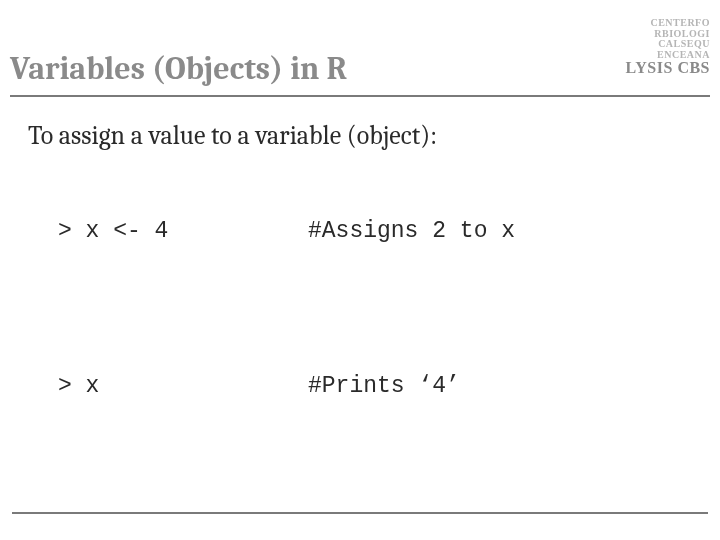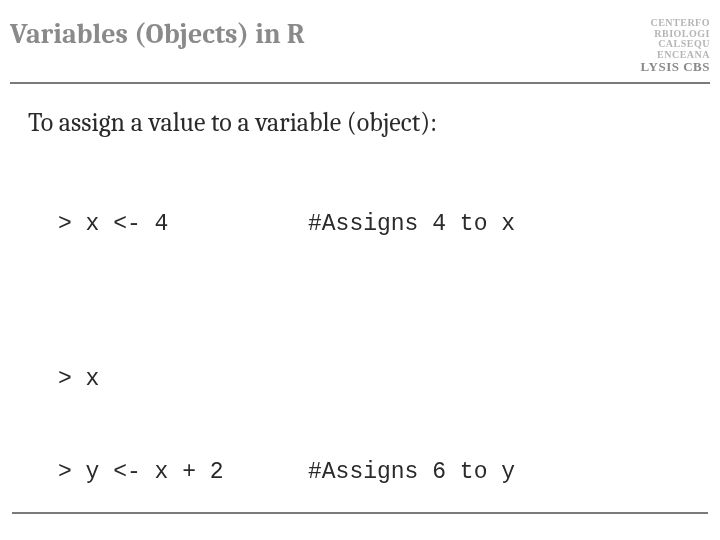--- a/index.html
+++ b/index.html
@@ -21,46 +21,46 @@
   }
   .header-row {
     display: flex;
     align-items: flex-start;
     justify-content: space-between;
     border-bottom: 2px solid #7a7a7a;
     padding-bottom: 8px;
     margin-bottom: 22px;
   }
   .title {
-    font-size: 28px;
+    font-size: 32px;
     font-weight: bold;
     color: #8a8a8a;
     letter-spacing: 0;
+    margin-top: 32px;
   }
   .logo {
     text-align: right;
     font-family: Liberation Serif, serif;
     font-size: 10px;
     line-height: 1.05;
     color: #b5b5b5;
     font-weight: bold;
     letter-spacing: 0.5px;
     white-space: pre;
   }
   .logo .cbs {
     color: #8a8a8a;
-    font-size: 13px;
+    font-size: 16px;
   }
   .body {
     padding: 0 18px 0 18px;
     font-size: 26px;
     line-height: 1.35;
   }
   .intro {
-    margin-bottom: 6px;
   }
   .code-block {
     padding-left: 30px;
     font-family: "Courier New", Courier, monospace;
     font-size: 23px;
     white-space: pre;
     line-height: 1.35;
     margin-bottom: 30px;
   }
   .code-line {
@@ -91,29 +91,26 @@
 ENCEANA</span>
 <span class="cbs">LYSIS CBS</span></div>
   </div>
 
   <div class="body">
 
     <div class="intro">To assign a value to a variable (object):</div>
 
     <div class="code-block">
       <div class="code-line">
-        <span class="code-left">&gt; x &lt;- 4</span><span>#Assigns 4 to x</span>
+        <span class="code-left">&gt; x &lt;- 4</span><span>#Assigns 2 to x</span>
       </div>
       <div class="code-line">
         
       </div>
       <div class="code-line">
-        <span class="code-left">&gt; x</span>
-      </div>
-      <div class="code-line">
-        <span class="code-left">&gt; y &lt;- x + 2</span><span>#Assigns 6 to y</span>
+        <span class="code-left">&gt; x</span><span>#Prints ‘4’</span>
       </div>
     </div>
 
   </div>
 
   <div class="footer-line"></div>
 </div>
 
 </body></html>

